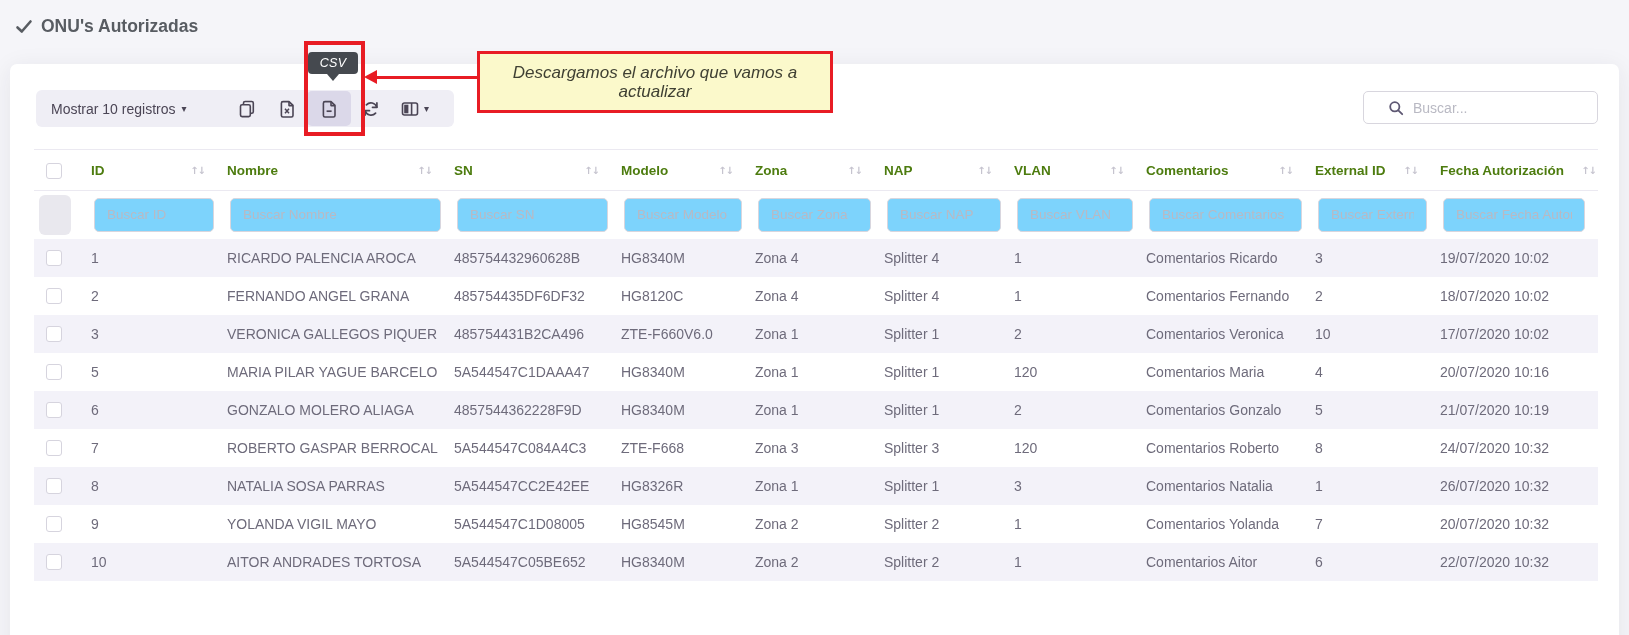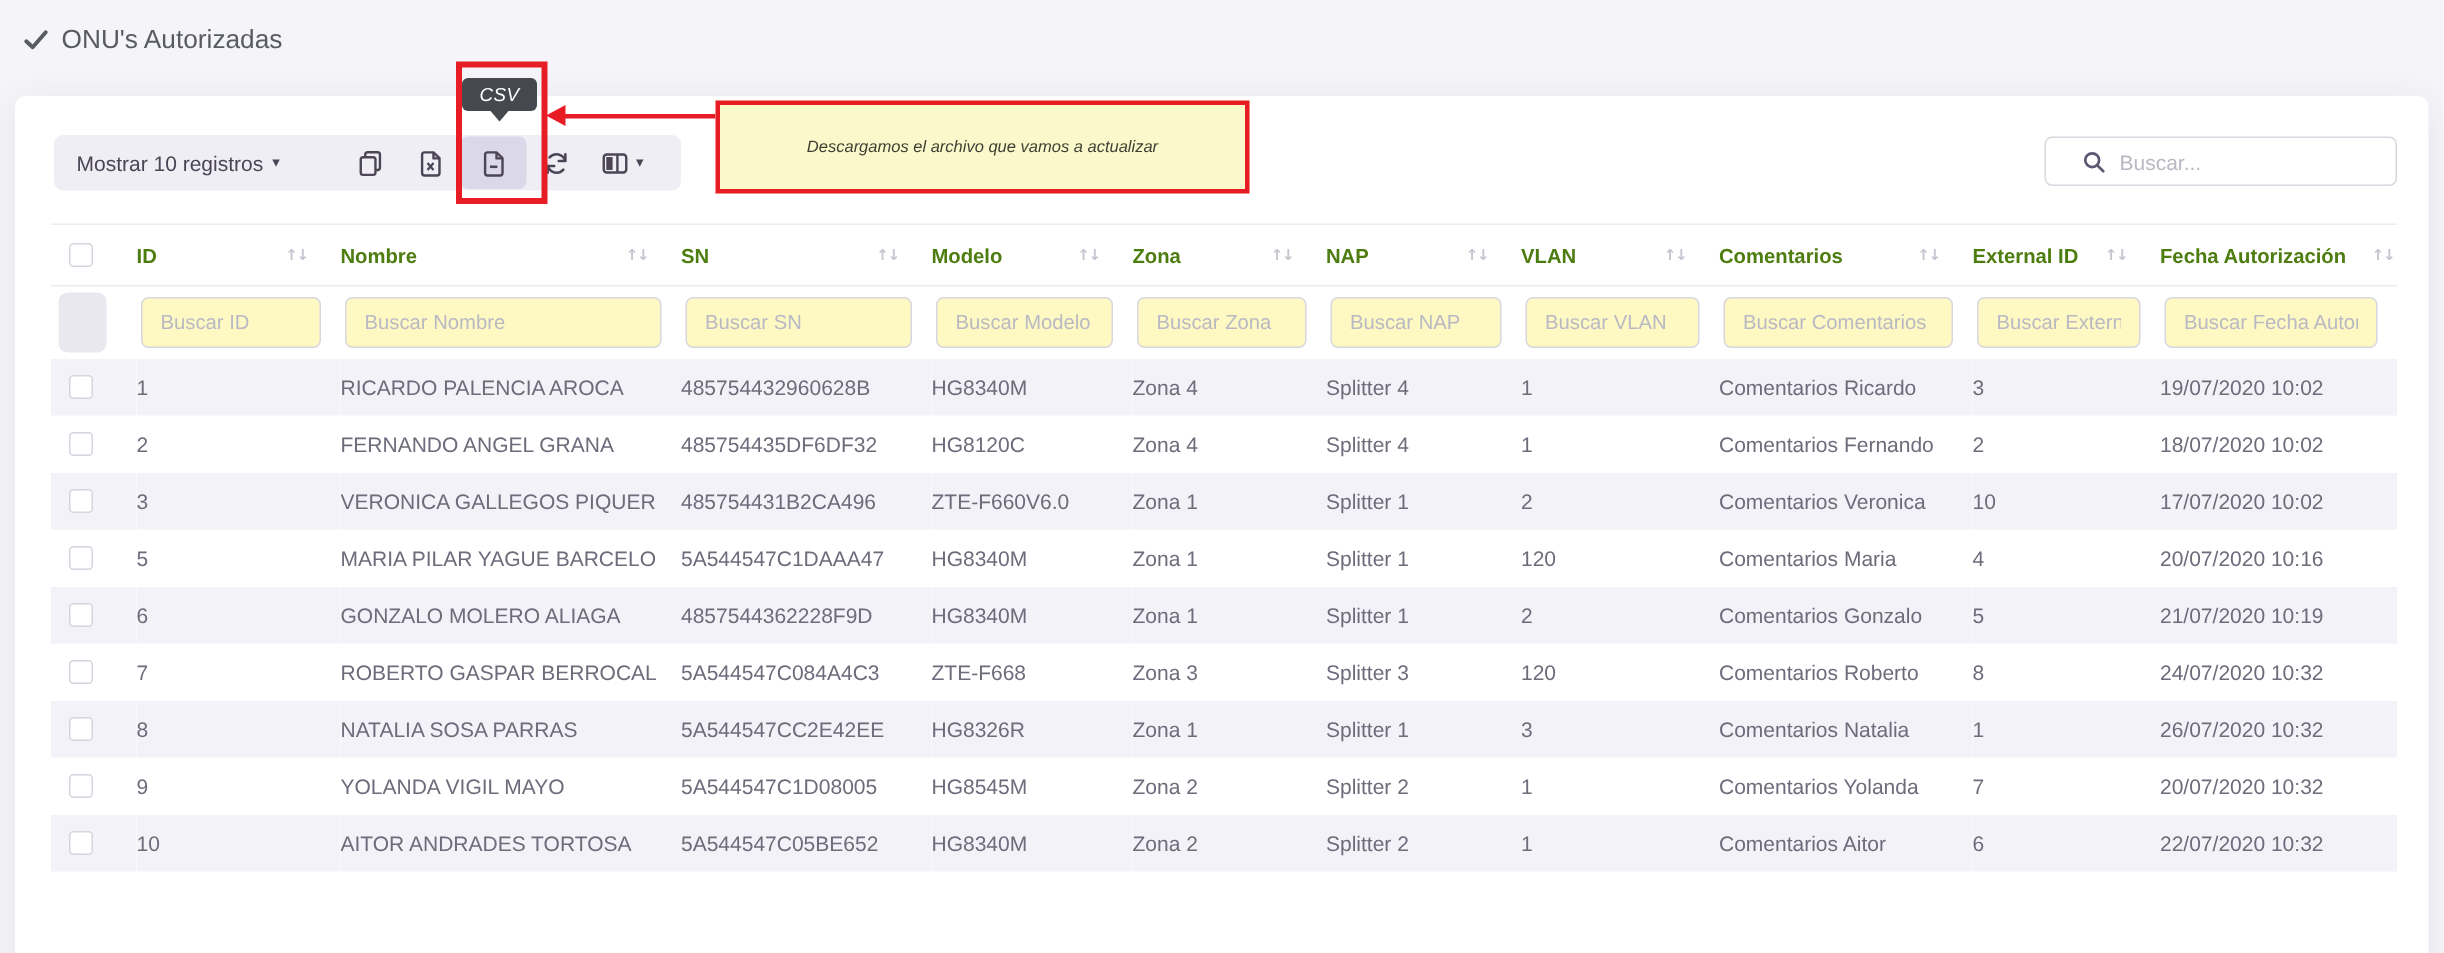--- a/index.html
+++ b/index.html
@@ -6,21 +6,21 @@
   html, body { width: 1629px; height: 635px; overflow: hidden; }
   body {
     background: #f5f5f9;
     font-family: "Liberation Sans", "DejaVu Sans", sans-serif;
     color: #6e6b7b;
   }
   
   .page-title {
     position: absolute; left: 15px; top: 16px;
     display: flex; align-items: center; gap: 8px;
-    font-size: 17.5px; font-weight: normal; color: #585c62;
+    font-size: 17.5px; font-weight: bold; color: #585c62;
   }
   
   .card {
     position: absolute; left: 10px; top: 64px; width: 1609px; height: 700px;
     background: #fff; border-radius: 7px;
     box-shadow: 0 4px 24px rgba(34,41,47,.08);
     padding: 26px 21px 0 24px;
   }
   
   .toolbar { display: flex; align-items: flex-start; }
@@ -67,21 +67,21 @@
   .ann-arrow::after {
     content: ""; position: absolute; left: 0; top: 0;
     border-top: 7px solid transparent; border-bottom: 7px solid transparent;
     border-right: 13px solid #e81c24;
   }
   .ann-callout {
     left: 170px; top: -40px; width: 356px; height: 62px;
     background: #fbf9cb; border: 3px solid #e81c24;
     display: flex; align-items: center; justify-content: center;
     text-align: center; padding: 0 24px;
-    font-size: 11px; line-height: 19px; color: #3f4033; margin-top: 16px;
+    font-size: 17px; line-height: 19px; color: #3f4033;
   }
   
   .search-box {
     margin-left: auto; margin-top: 1px;
     width: 235px; height: 33px; border: 1px solid #d8d6de; border-radius: 5px;
     background: #fff; display: flex; align-items: center; padding-left: 24px; gap: 9px;
   }
   .search-box input {
     border: none; outline: none; flex: 1; height: 100%;
     font-size: 14px; color: #6e6b7b; background: transparent;
@@ -112,21 +112,21 @@
     margin-left: auto; margin-right: 22px;
     font-family: "DejaVu Sans", sans-serif; font-size: 10px; color: #c6c4cf;
     letter-spacing: -1px; cursor: pointer;
   }
   th.col-fecha .sort-icon { margin-right: 2px; }
   tr.filter-row { height: 48px; }
   tr.filter-row td { padding: 0; vertical-align: middle; }
   tr.filter-row input {
     margin-left: 3px; width: calc(100% - 16px); height: 34px;
     border: 1px solid #d8d6de; border-radius: 5px; padding: 0 12px;
-    font-size: 13.5px; color: #6e6b7b; outline: none; background: #fef9c3;
+    font-size: 13.5px; color: #6e6b7b; outline: none; background: #7dd3fc;
     font-family: inherit;
   }
   tr.filter-row input::placeholder { color: #b9b9c3; }
   .filter-block {
     margin-left: 5px; width: 32px; height: 40px;
     background: #e9e8ee; border-radius: 6px;
   }
   tbody tr { height: 38px; }
   tbody tr.odd { background: #f3f2f9; }
   tbody td {

